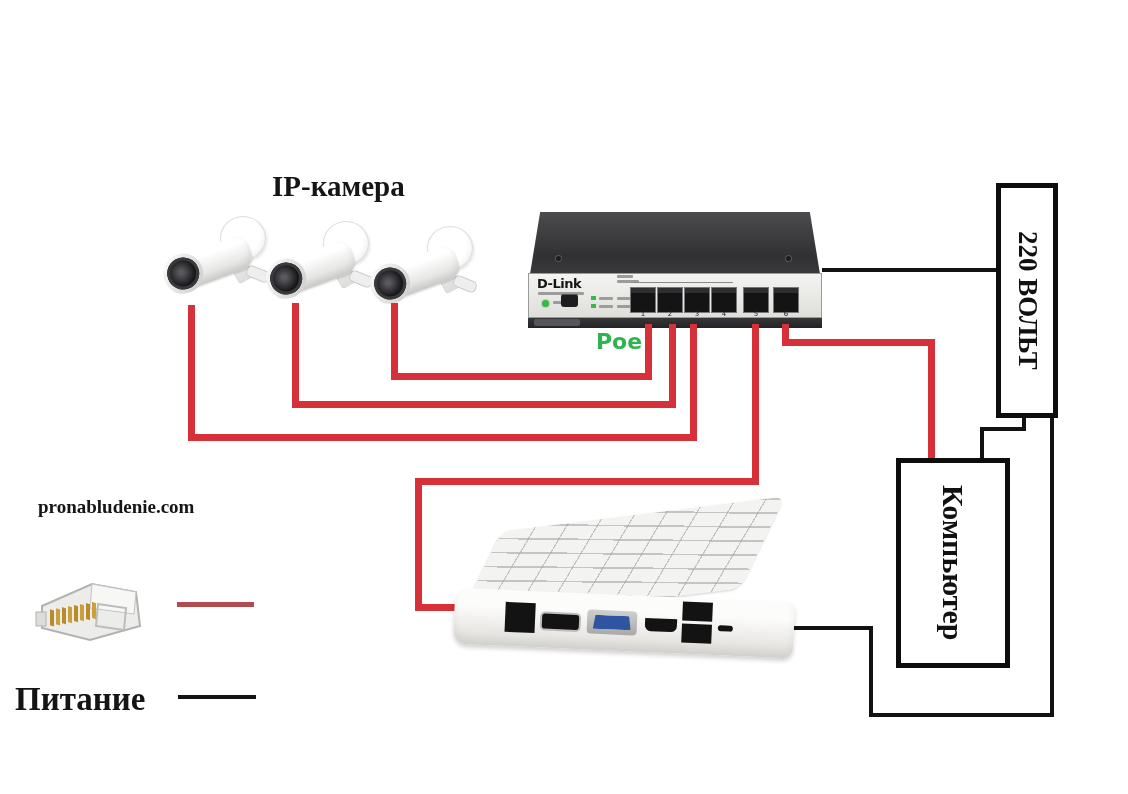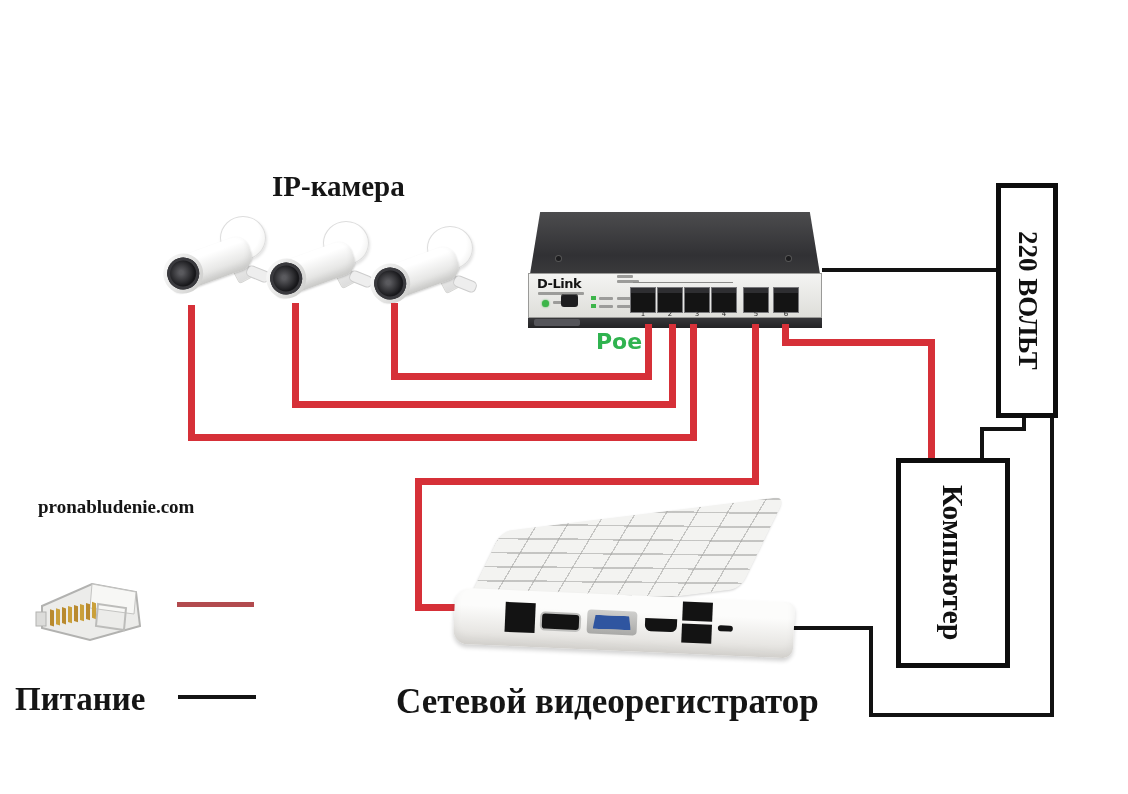--- a/index.html
+++ b/index.html
@@ -93,21 +93,20 @@
   .legend-line-black{left:178px;top:695px;width:78px;height:4px;background:#141414;}
 </style>
 </head>
 <body>
 
 <div id="canvas">
 
 
   <div class="abs lbl lbl-ip">IP-камера</div>
   <div class="abs lbl-poe">Poe</div>
-  <div class="abs lbl lbl-nvr">Сетевой видеорегистратор</div>
   <div class="abs lbl lbl-site">pronabludenie.com</div>
   <div class="abs lbl lbl-pit">Питание</div>
 
   <div class="camera" style="left:164px;top:214px;">
     <div class="cam-mount"></div>
     <div class="cam-arm"></div>
     <div class="cam-cable"></div>
     <div class="cam-body">
       <div class="cam-hood"></div>
       <div class="cam-lens"></div>

